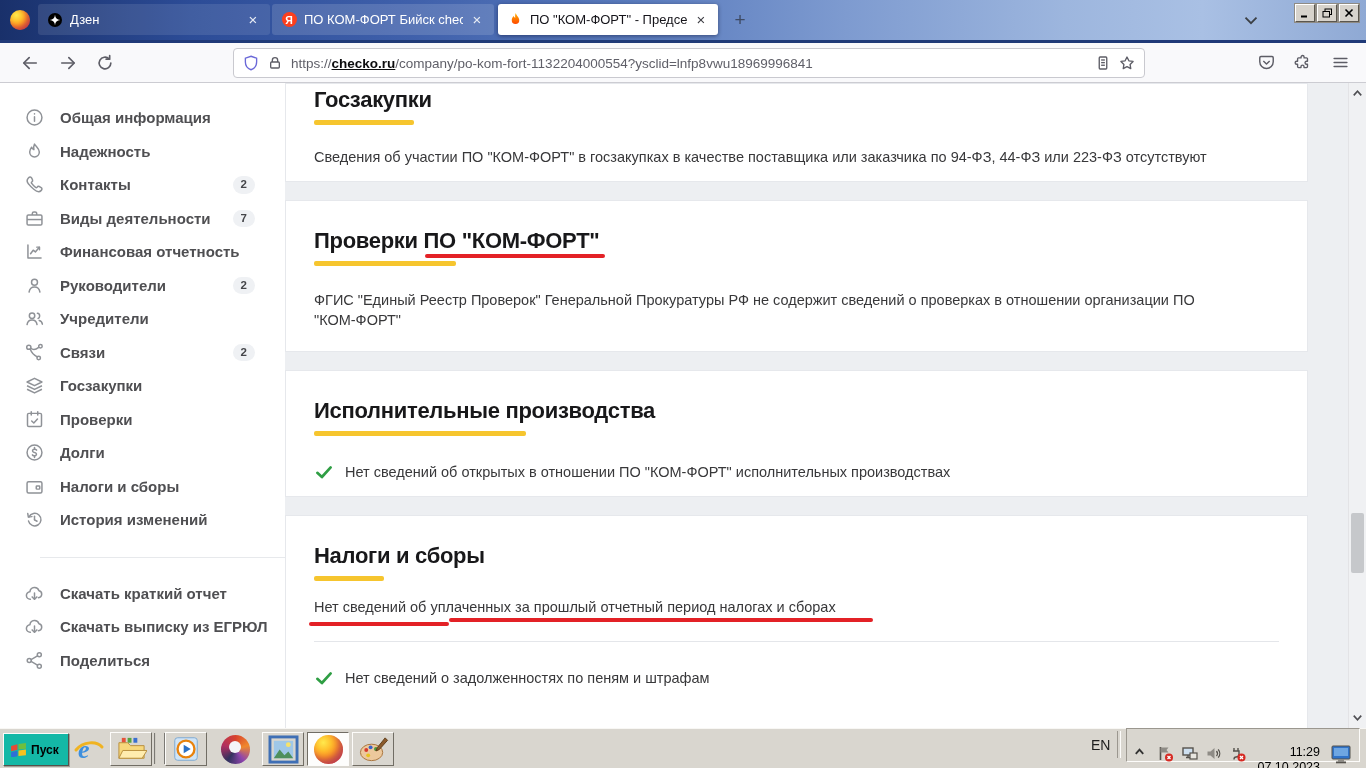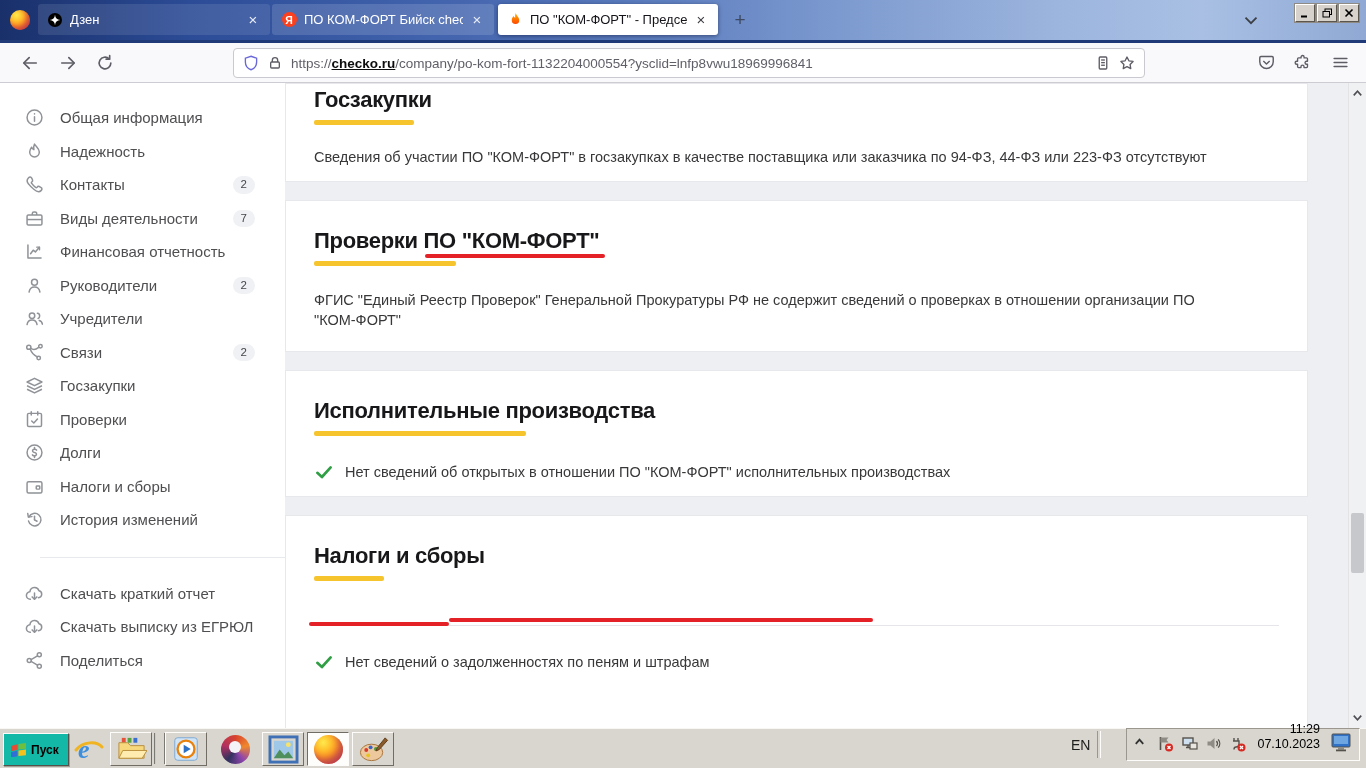--- a/index.html
+++ b/index.html
@@ -35,21 +35,21 @@
     border-top:3px solid #203a78;border-bottom:1px solid #ccccd2;box-sizing:border-box;}
   .navic{position:absolute;top:10px;width:20px;height:20px;color:#5d5d66;}
   .urlbar{position:absolute;left:233px;top:5px;width:912px;height:30px;background:#fff;
     border:1px solid #c9c9cf;border-radius:4px;display:flex;align-items:center;padding:0 8px;box-sizing:border-box;}
   .urltext{flex:1;font-size:13.5px;white-space:nowrap;overflow:hidden;margin-left:8px;color:#5f5f68;}
   .urltext b{color:#0c0c0d;font-weight:bold;text-decoration:underline;}
   .uic{width:18px;height:18px;flex:none;color:#5d5d66;margin-left:6px;}
 
   
   .content{position:absolute;top:83px;left:0;width:1348px;height:645px;display:flex;overflow:hidden;background:#edeff2;}
-  .sidebar{width:285px;flex:none;background:#fff;padding-top:18px;box-sizing:border-box;}
+  .sidebar{width:285px;flex:none;background:#fff;padding-top:18px;box-sizing:border-box;font-weight:bold;}
   .side-item{display:flex;align-items:center;height:33.5px;padding-left:24px;color:#4f4f52;font-size:15px;}
   .sic{width:21px;height:21px;color:#8f9297;margin-right:15px;flex:none;}
   .sbadge{margin-left:auto;margin-right:30px;background:#eff1f4;border-radius:10px;
     font-size:11.5px;color:#45464a;padding:3px 8px;line-height:1;}
   .side-sep{border:none;border-top:1px solid #e7e9ec;margin:20px 0 19px 40px;}
 
   .main{flex:1;min-width:0;}
   .card{background:#fff;border:1px solid #e6e8ec;margin-right:40px;padding:26px 28px;box-sizing:border-box;}
   .card h2{margin:0;font-size:22px;line-height:28px;font-weight:bold;color:#18181a;letter-spacing:-.3px;}
   .ybar{height:4.5px;background:#f6c52e;border-radius:2px;margin-top:6px;}
@@ -86,22 +86,22 @@
   .ql-sep{position:absolute;top:4px;left:154px;width:8px;height:31px;
     border-left:2px groove #cfccc4;border-right:2px groove #cfccc4;}
   .swirl{width:29px;height:29px;border-radius:50%;background:conic-gradient(#d8432e,#f0882c,#8e44ad,#32325e,#b03060,#d8432e);position:relative;}
   .swirl::after{content:"";position:absolute;left:8px;top:6px;width:12px;height:12px;border-radius:50%;background:#f4f4f8;}
   .fxball{width:29px;height:29px;border-radius:50%;
     background:radial-gradient(circle at 32% 26%,#ffe94d 0%,#ffc22e 26%,#ff8c1f 55%,#f2572b 82%,#d6452c 100%);
     box-shadow:inset -4px -5px 6px rgba(140,35,110,.5);}
   .tb-right{position:absolute;right:6px;top:3px;height:25px;display:flex;align-items:center;}
   .lang{font-size:14px;color:#1d1d1d;margin-right:7px;}
   .lang-sep{width:2px;height:27px;border-left:1px solid #9b978f;border-right:1px solid #fdfcfa;margin-right:5px;}
-  .tray{height:33px;display:flex;align-items:flex-end;gap:7px;padding:8px 6px;box-sizing:border-box;
-    border:1px solid;border-color:#9b978f #fdfcfa #fdfcfa #9b978f;margin-left:20px;}
+  .tray{height:33px;display:flex;align-items:flex-start;gap:7px;padding:16px 6px;box-sizing:border-box;
+    border:1px solid;border-color:#9b978f #fdfcfa #fdfcfa #9b978f;}
   .tic{width:17px;height:17px;color:#55524c;position:relative;flex:none;}
   .clock{text-align:right;font-size:12.5px;line-height:15px;color:#000;margin:0 4px;white-space:nowrap;}
 
   svg{display:block;}
 </style>
 </head>
 <body>
 
 <div class="screen">
 
@@ -454,20 +454,21 @@
               </svg>
             </span>
           <span>Нет сведений об открытых в отношении ПО "КОМ-ФОРТ" исполнительных производствах</span>
         </div>
       </div>
 
       <div class="card card4">
         <h2>Налоги и сборы</h2>
         <div class="ybar" style="width:70px"></div>
         <p class="tax-p">
+          <span>Нет сведений об уплаченных за прошлый отчетный период налогах и сборах</span>
           <span class="rline seg1"></span>
           <span class="rline seg2"></span>
         </p>
         <hr class="divider">
         <div class="checkrow">
           <span class="cic">
               <svg width="20" height="20" viewBox="0 0 24 24" fill="none" stroke="currentColor" stroke-width="3.2" stroke-linecap="round" stroke-linejoin="round">
                 <polyline points="4,13 9.5,18 20,6.5"></polyline>
               </svg>
             </span>

